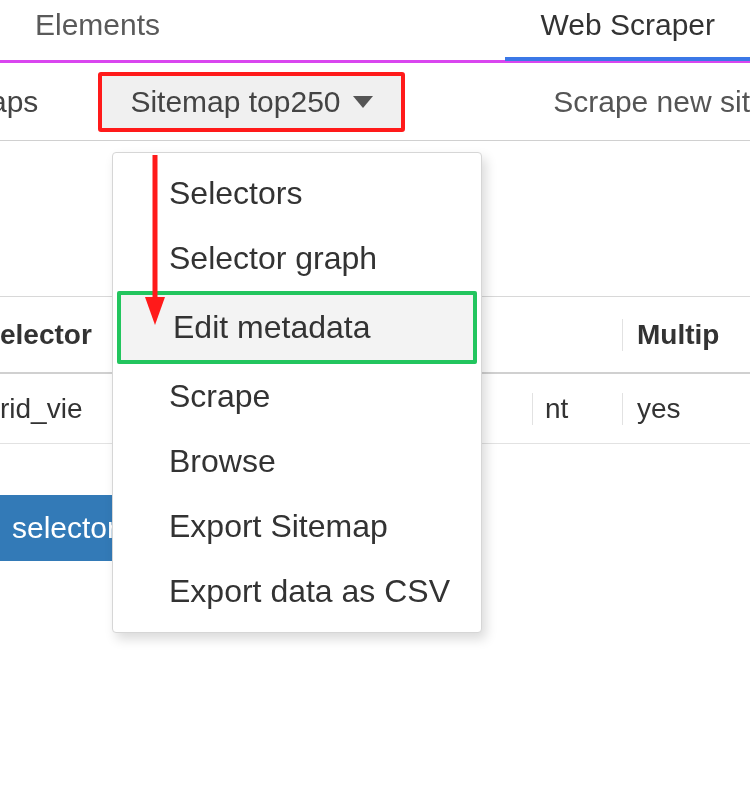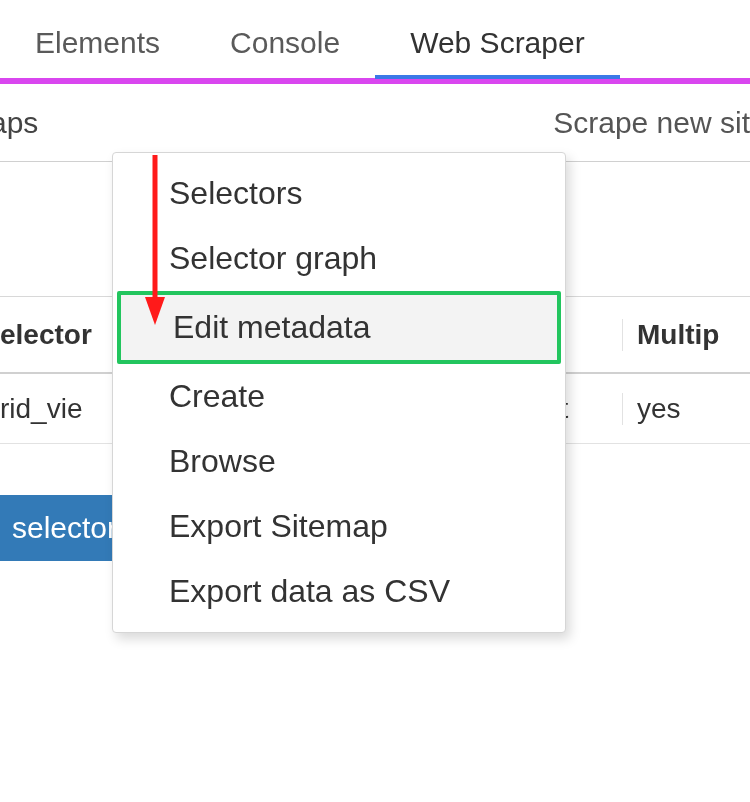--- a/index.html
+++ b/index.html
@@ -10,23 +10,24 @@
   body {
     font-family: -apple-system, BlinkMacSystemFont, "Segoe UI", Helvetica, Arial, sans-serif;
     background: #ffffff;
     width: 750px;
     height: 802px;
     overflow: hidden;
     position: relative;
   }
   .top-tabs {
     display: flex;
-    height: 84px;
+    height: 63px;
     align-items: flex-end;
-    border-bottom: 6px solid #d946ef;
+    border-bottom: 3px solid #d946ef;
+    justify-content: space-between;
   }
   .top-tab {
     padding: 0 35px 18px 35px;
     font-size: 30px;
     color: #5a5a5a;
     cursor: pointer;
     position: relative;
   }
   .top-tab.active {
     color: #333;
@@ -88,21 +89,21 @@
   .create-new {
     margin-left: auto;
     color: #555;
     padding-right: 0;
   }
 
   .dropdown-panel {
     position: absolute;
     left: 112px;
     top: 152px;
-    width: 454px;
+    width: 370px;
     background: #ffffff;
     border: 1px solid #d6d6d6;
     border-radius: 4px;
     box-shadow: 4px 6px 12px rgba(0,0,0,0.15);
     z-index: 100;
     padding: 8px 0;
   }
   .dropdown-item {
     padding: 14px 28px 14px 56px;
     font-size: 32px;
@@ -169,36 +170,39 @@
     padding: 16px 22px;
     border-radius: 4px;
     cursor: pointer;
   }
 </style>
 </head>
 <body>
 
 <div class="top-tabs">
   <div class="top-tab">Elements</div>
-  <div class="top-tab">Console</div>
   <div class="top-tab active">Web Scraper</div>
 </div>
 
 <div class="second-row">
   <div class="second-row-item left-cut">aps</div>
 
+  <div class="sitemap-dropdown-btn">
+    <span>Sitemap top250</span>
+    <span class="caret"></span>
+  </div>
 
   <div class="second-row-item create-new right-cut">Scrape new sit</div>
 </div>
 
 <div class="dropdown-panel">
   <div class="dropdown-item">Selectors</div>
   <div class="dropdown-item">Selector graph</div>
   <div class="dropdown-item highlighted">Edit metadata</div>
-  <div class="dropdown-item">Create</div>
+  <div class="dropdown-item">Scrape</div>
   <div class="dropdown-item">Browse</div>
   <div class="dropdown-item">Export Sitemap</div>
   <div class="dropdown-item">Export data as CSV</div>
 </div>
 
 <svg class="annotation-arrow" width="40" height="180">
   <line x1="10" y1="0" x2="10" y2="148" stroke="#ff1a1a" stroke-width="5"></line>
   <polygon points="10,170 0,142 20,142" fill="#ff1a1a"></polygon>
 </svg>
 

